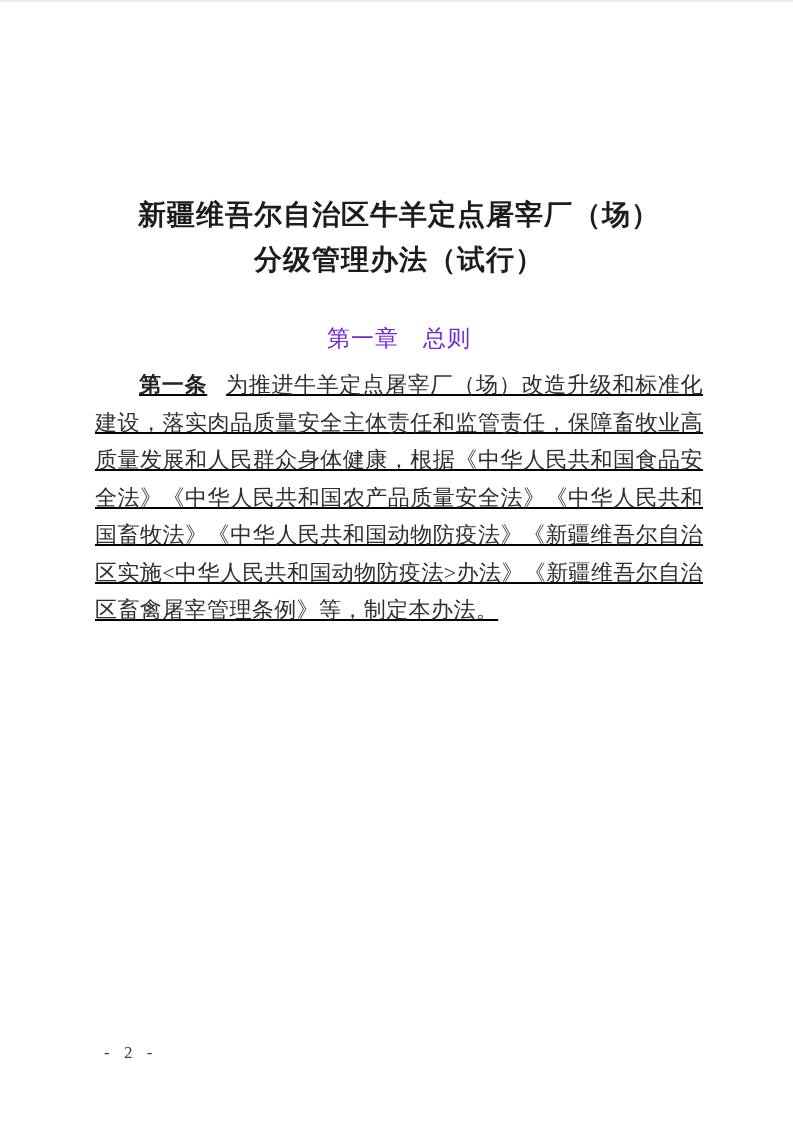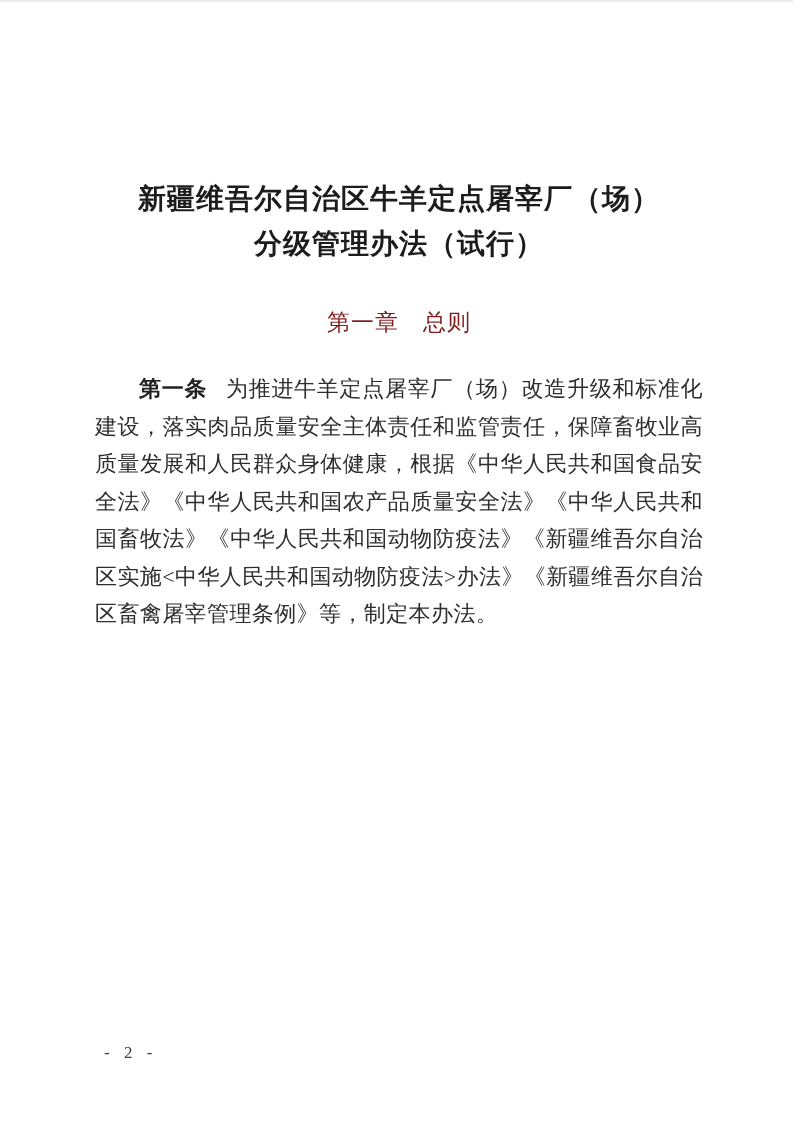--- a/index.html
+++ b/index.html
@@ -23,40 +23,41 @@
     height: 2px;
     background: #ededed;
   }
   .content {
     position: absolute;
     left: 95px;
     top: 176px;
     width: 608px;
   }
   .doc-title {
-    margin: 0;
+    margin: 16px;
     text-align: center;
     font-size: 28px;
     font-weight: 700;
     line-height: 45px;
     letter-spacing: 1px;
     color: #1c1c1c;
   }
   .chapter-heading {
     margin: 41px 0 0 0;
     text-align: center;
     font-family: "Liberation Sans", sans-serif;
     font-weight: 500;
     font-size: 23px;
     line-height: 30px;
-    color: #7f1d1d;
+    color: #6d28d9;
     letter-spacing: 1px;
   }
   .body-block {
-    margin-top: 33px;
+    margin-top: 13px;
+    text-decoration: underline;
   }
   p.article {
     margin: 0;
     font-size: 22px;
     line-height: 37.5px;
     color: #2e2e2e;
     text-align: justify;
     text-justify: inter-ideograph;
     text-indent: 2em;
     letter-spacing: 0.4px;

